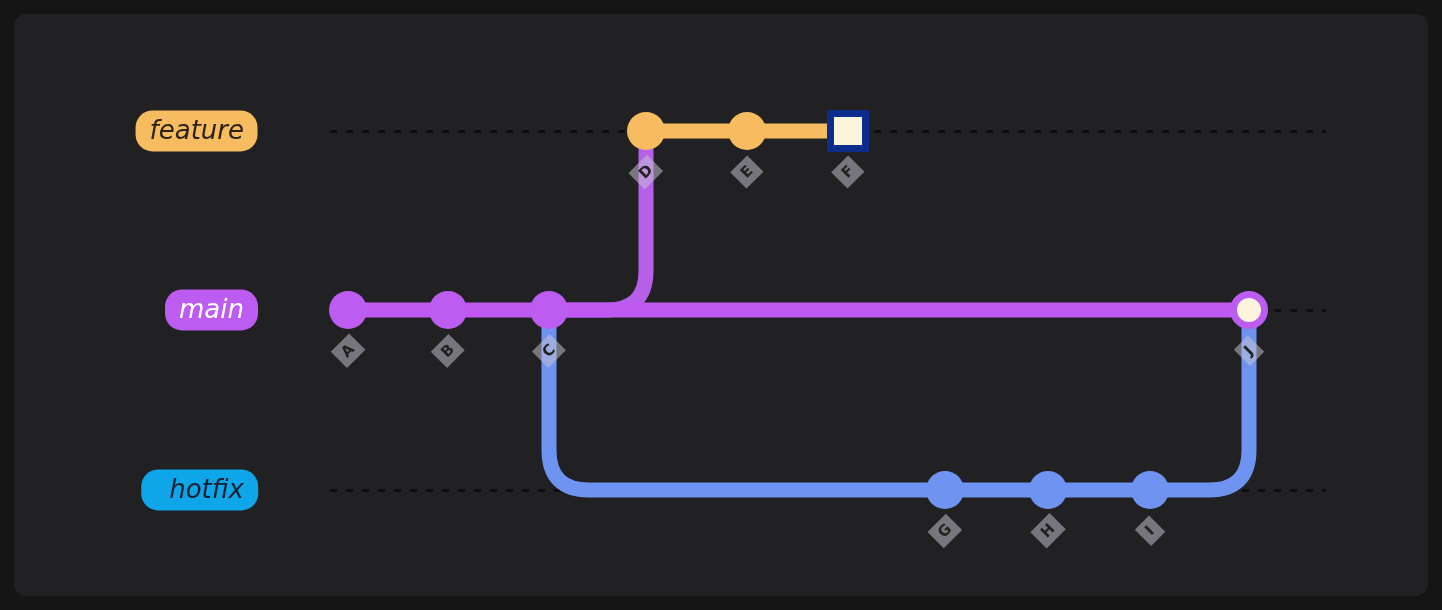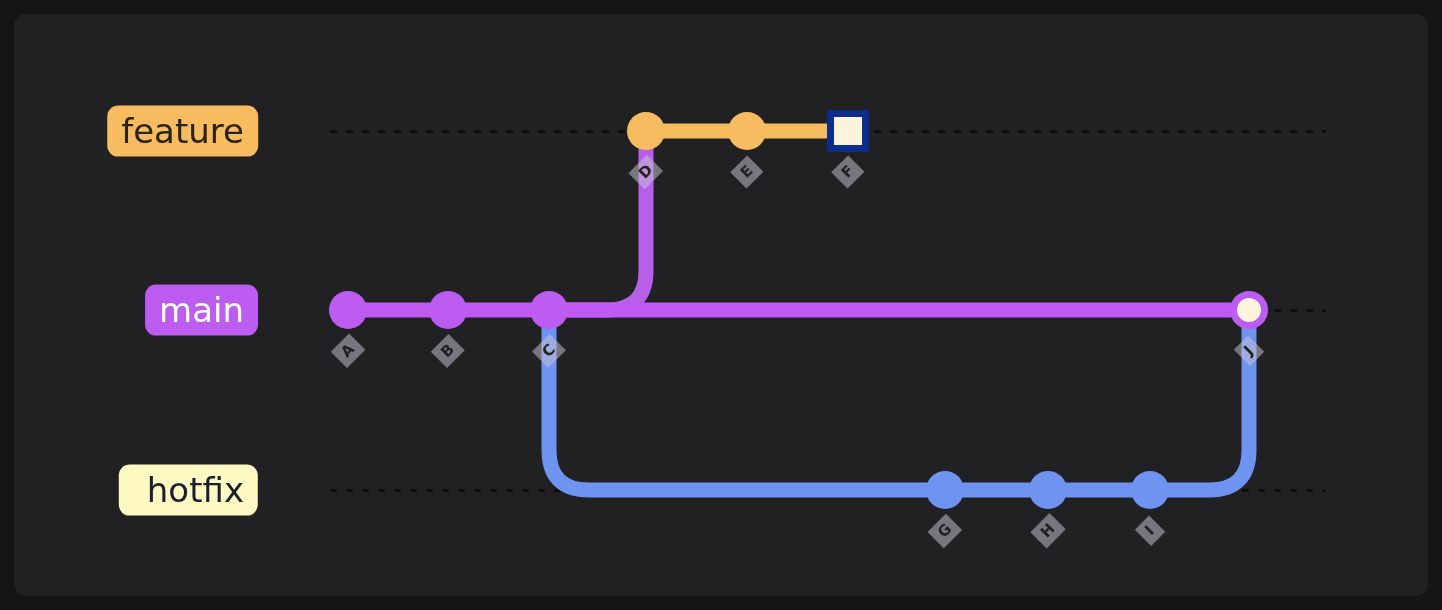--- a/index.html
+++ b/index.html
@@ -11,22 +11,22 @@
     position:absolute;left:14px;top:14px;width:1414px;height:582px;
     background:#212123;border-radius:12px;
   }
   .lane{
     position:absolute;height:3px;z-index:0;
     background:repeating-linear-gradient(90deg,#0e0e10 0 7px,transparent 7px 16px);
   }
   .edges{position:absolute;left:0;top:0;z-index:1;}
   .pill{
     position:absolute;z-index:4;transform:translate(-100%,-50%);
-    padding:5px 14px;border-radius:11px;font-size:34px;line-height:1.2;
-    color:#2b2b30;white-space:nowrap;
+    padding:5px 14px;border-radius:17px;font-size:26px;line-height:1.2;
+    color:#2b2b30;white-space:nowrap;font-style:italic;
   }
   .badge{
     position:absolute;z-index:2;transform:translate(-50%,-50%) rotate(-45deg);
     background:rgba(200,195,210,0.52);color:#1f221d;
     font-size:15px;font-weight:bold;padding:3px 7px;line-height:1.15;
     white-space:nowrap;
   }
   .node{position:absolute;z-index:3;transform:translate(-50%,-50%);box-sizing:border-box;}
   .node.circle{width:38px;height:38px;border-radius:50%;}
   .node.highlight{width:42px;height:42px;border-radius:2px;border:7px solid #0c2d8c;}
@@ -44,21 +44,21 @@
         <path d="M 646 131 H 848" fill="none" stroke="#f7bb60" stroke-width="15"></path>
       </svg>
     <div id="lanes">
         <div class="lane" style="left: 316px; width: 996px; top: 116px;"></div>
         <div class="lane" style="left: 316px; width: 996px; top: 295px;"></div>
         <div class="lane" style="left: 316px; width: 996px; top: 475px;"></div>
       </div>
     <div id="pills">
         <div class="pill" style="left: 244px; top: 117px; background: rgb(247, 187, 96); color: rgb(43, 36, 22);">feature</div>
         <div class="pill" style="left: 244px; top: 296px; background: rgb(189, 92, 240); color: #ffffff;">main</div>
-        <div class="pill" style="left: 244px; top: 476px; background: #fef9c3; color: rgb(26, 32, 48); padding-left: 28px;">hotfix</div>
+        <div class="pill" style="left: 244px; top: 476px; background: #0ea5e9; color: rgb(26, 32, 48); padding-left: 28px;">hotfix</div>
       </div>
     <div id="badges">
         <div class="badge" style="left: 334px; top: 337px;">A</div>
         <div class="badge" style="left: 434px; top: 337px;">B</div>
         <div class="badge" style="left: 535px; top: 337px;">C</div>
         <div class="badge" style="left: 632px; top: 158px;">D</div>
         <div class="badge" style="left: 733px; top: 158px;">E</div>
         <div class="badge" style="left: 834px; top: 158px;">F</div>
         <div class="badge" style="left: 931px; top: 517px;">G</div>
         <div class="badge" style="left: 1034px; top: 517px;">H</div>

